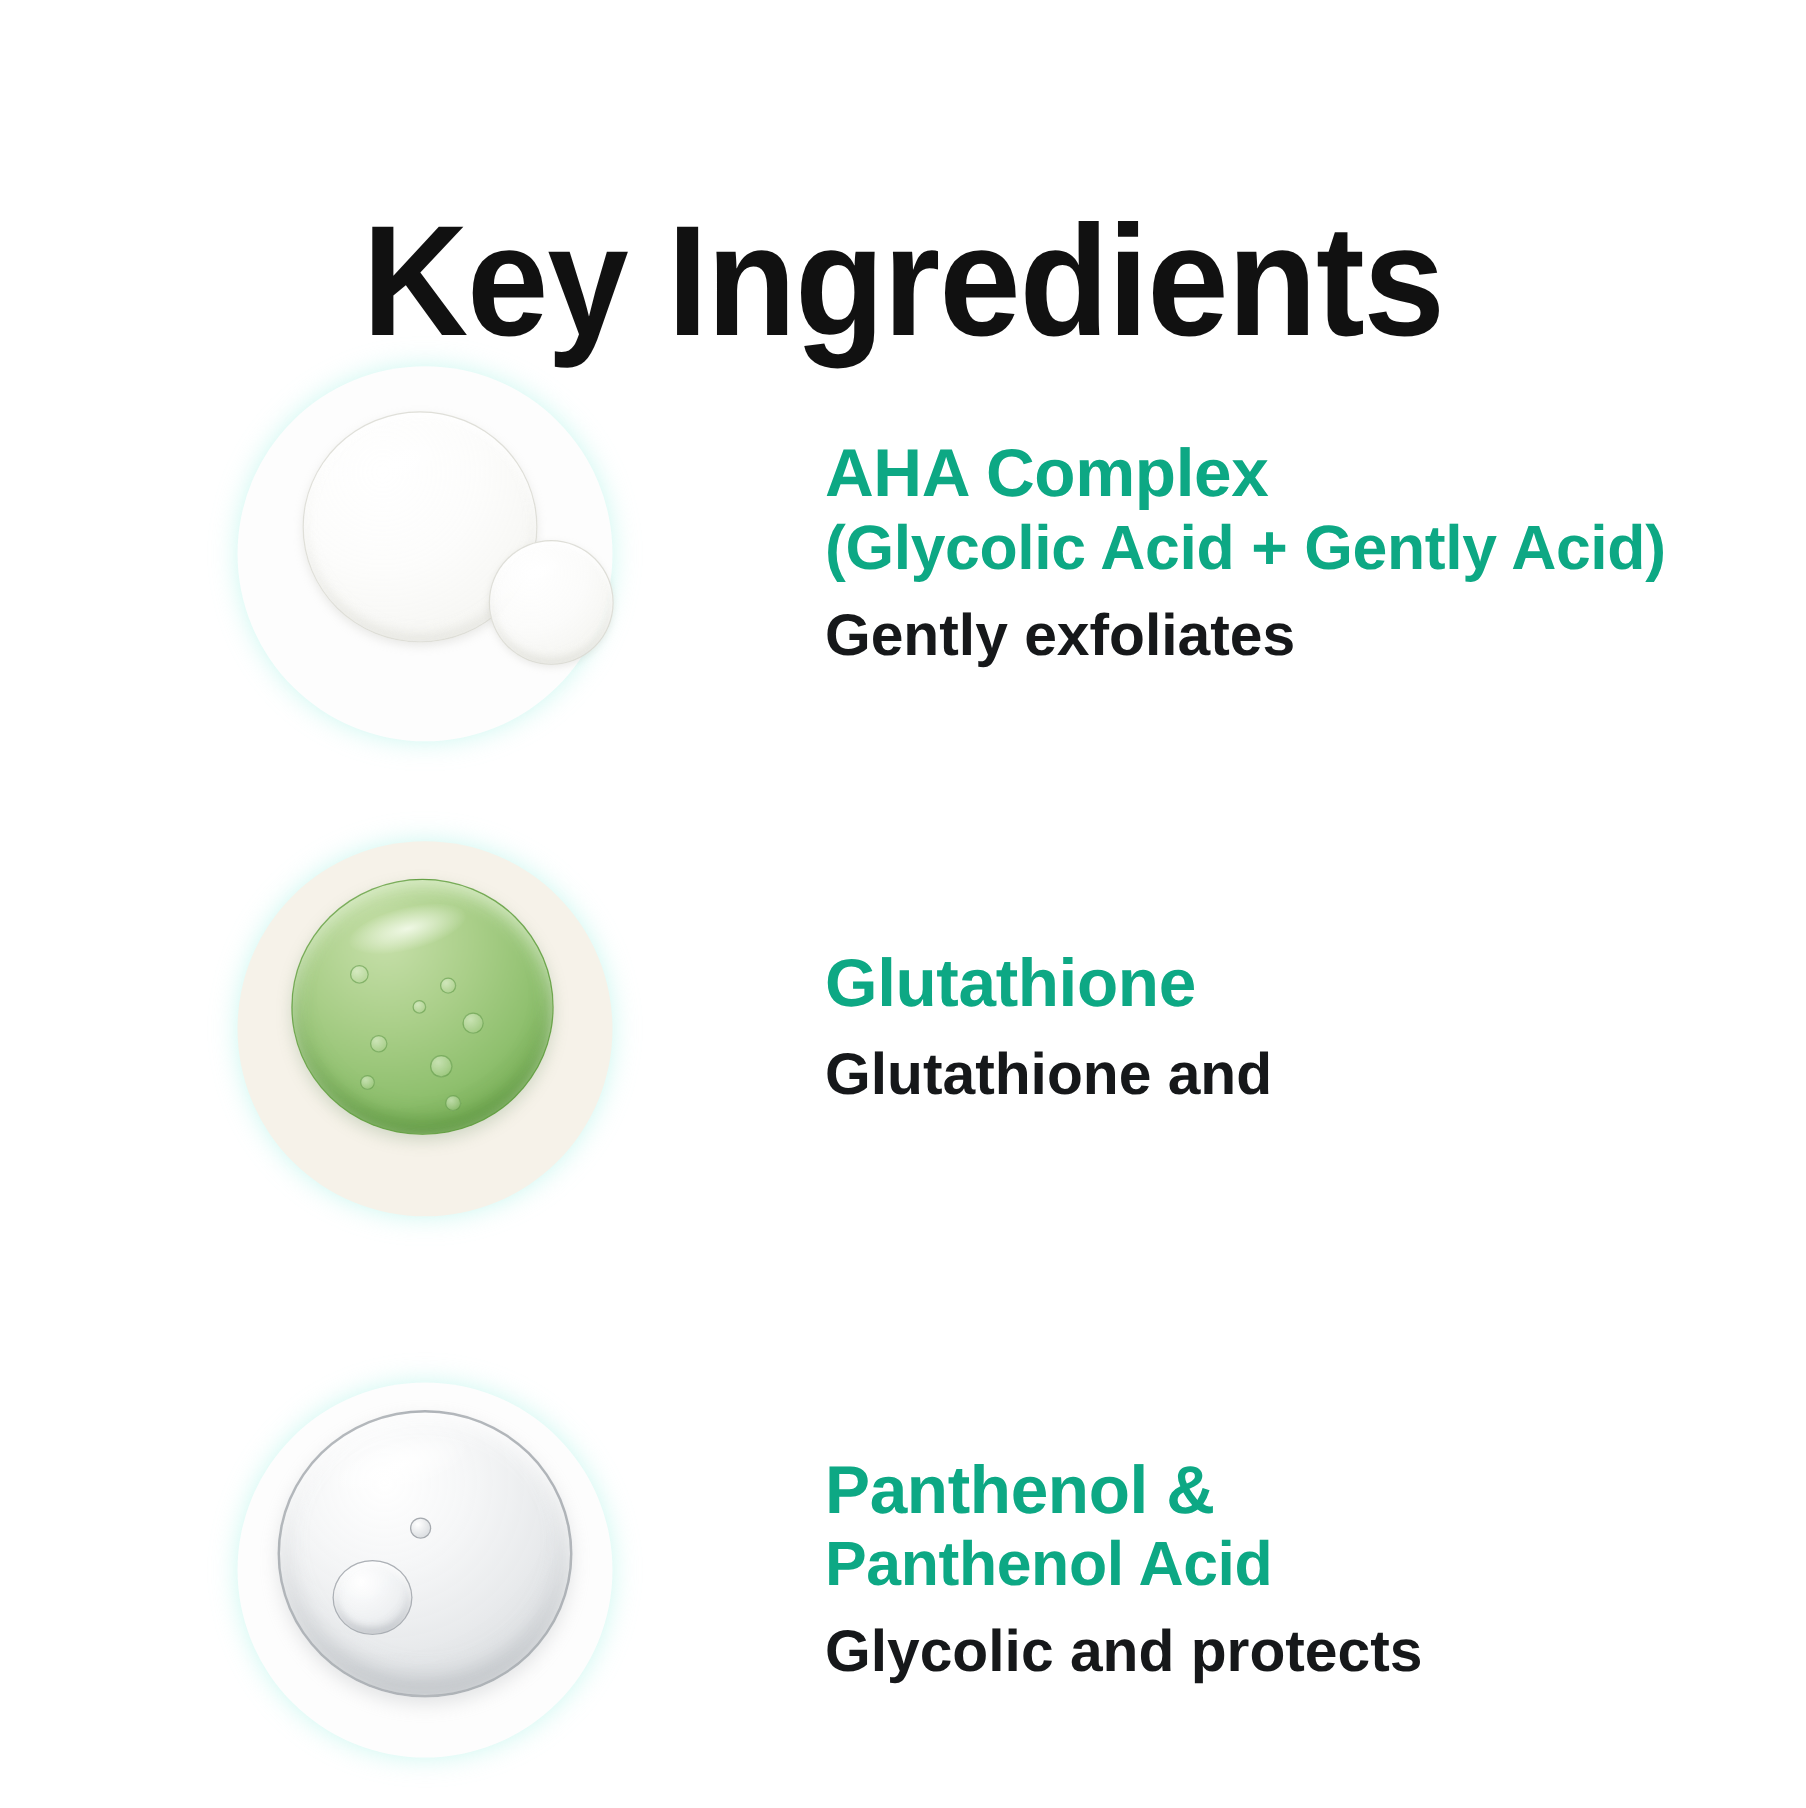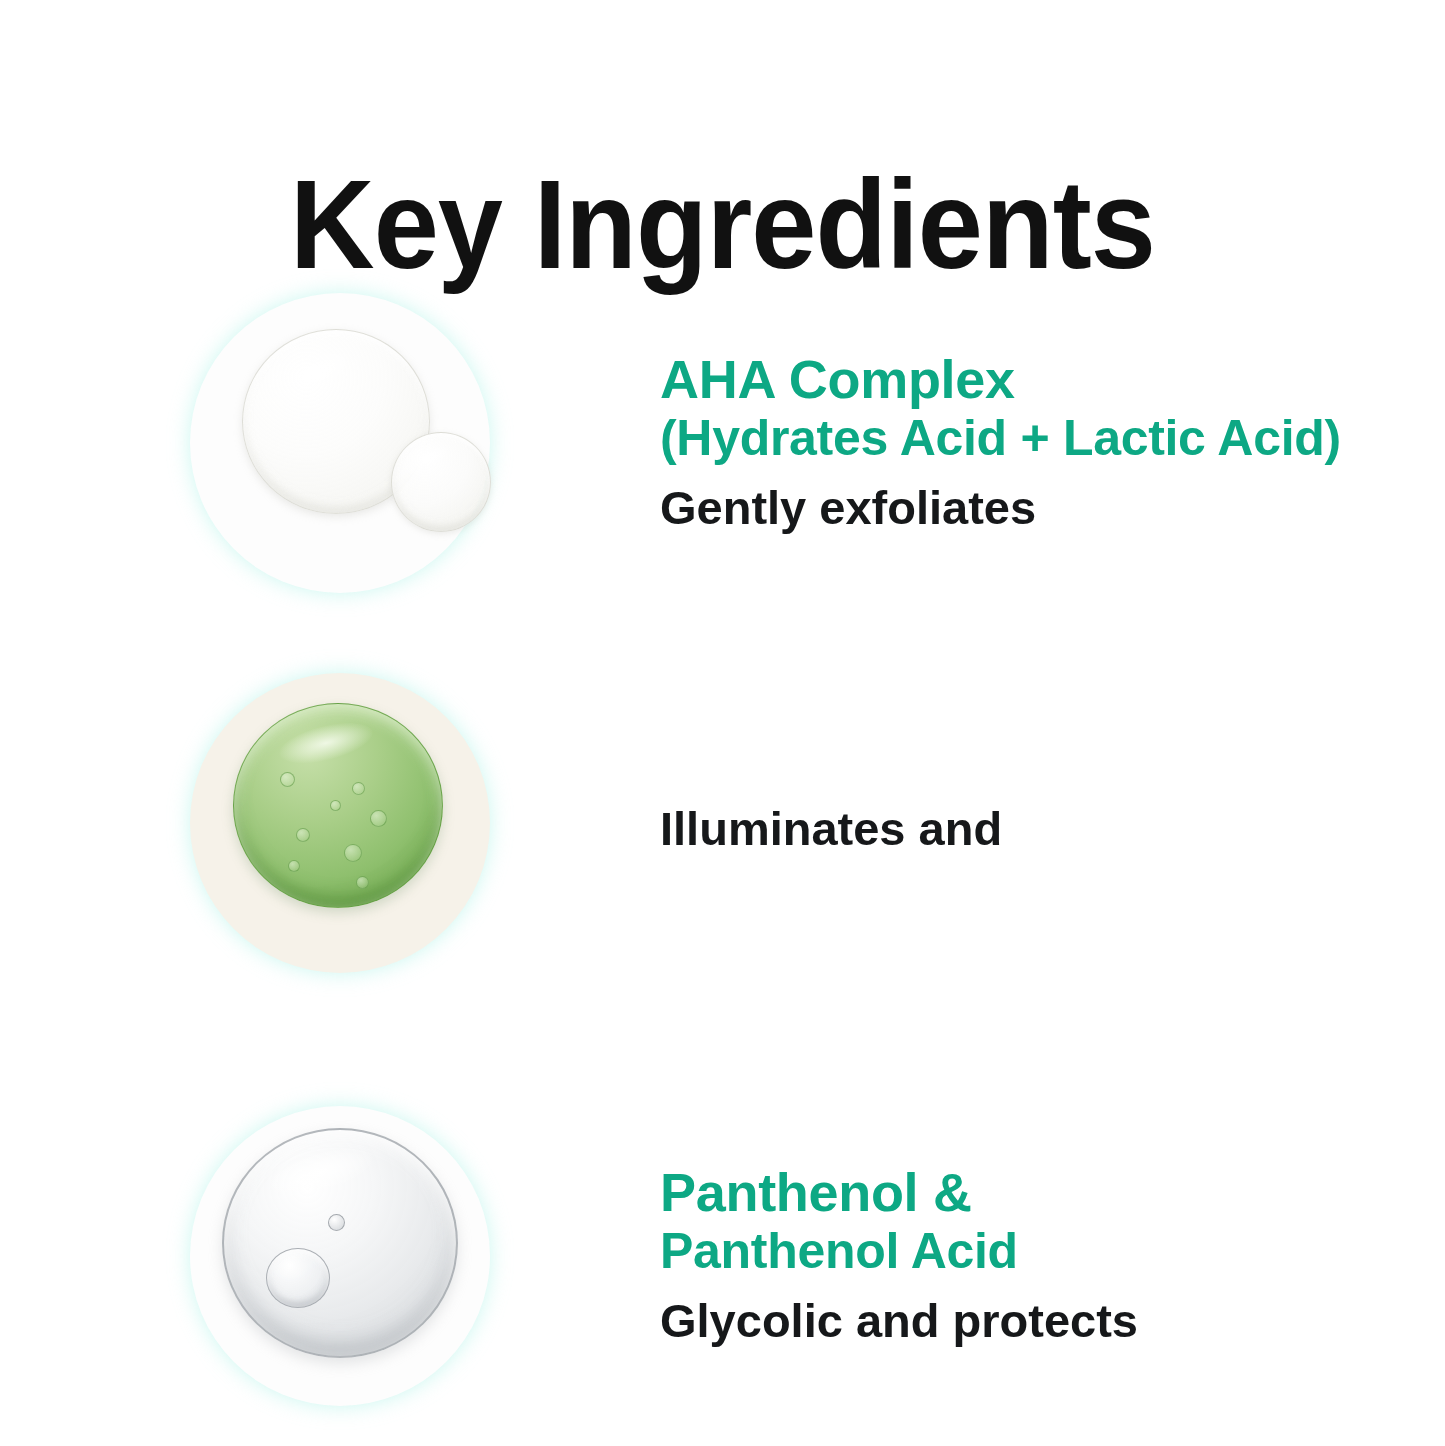--- a/index.html
+++ b/index.html
@@ -245,21 +245,21 @@
         </div>
         <div class="drop drop-clear-sm">
           <div class="spec spec-b"></div>
         </div>
       </div>
     </div>
 
     <div class="txt">
       <h2 class="head">
         <span>AHA Complex</span>
-        <span class="sub">(Hydrates Acid + Lactic Acid)</span>
+        <span class="sub">(Glycolic Acid + Gently Acid)</span>
       </h2>
       <p class="desc">
         <span>Gently exfoliates</span>
       </p>
     </div>
   </div>
 
   <div class="row" id="row-1">
 
     <div class="art-wrap">
@@ -273,22 +273,25 @@
           <div class="bub" style="left:136px; top:106px; width:15px; height:15px;"></div>
           <div class="bub" style="left:62px;  top:124px; width:12px; height:12px;"></div>
           <div class="bub" style="left:110px; top:140px; width:16px; height:16px;"></div>
           <div class="bub" style="left:54px;  top:156px; width:10px; height:10px;"></div>
           <div class="bub" style="left:122px; top:172px; width:11px; height:11px;"></div>
         </div>
       </div>
     </div>
 
     <div class="txt">
+      <h2 class="head">
+        <span>Glutathione</span>
+      </h2>
       <p class="desc">
-        <span>Illuminates and</span>
+        <span>Glutathione and</span>
       </p>
     </div>
   </div>
 
   <div class="row" id="row-2">
 
     <div class="art-wrap">
       <div class="glow"></div>
       <div class="disc disc-white">
         <div class="drop drop-silver">

